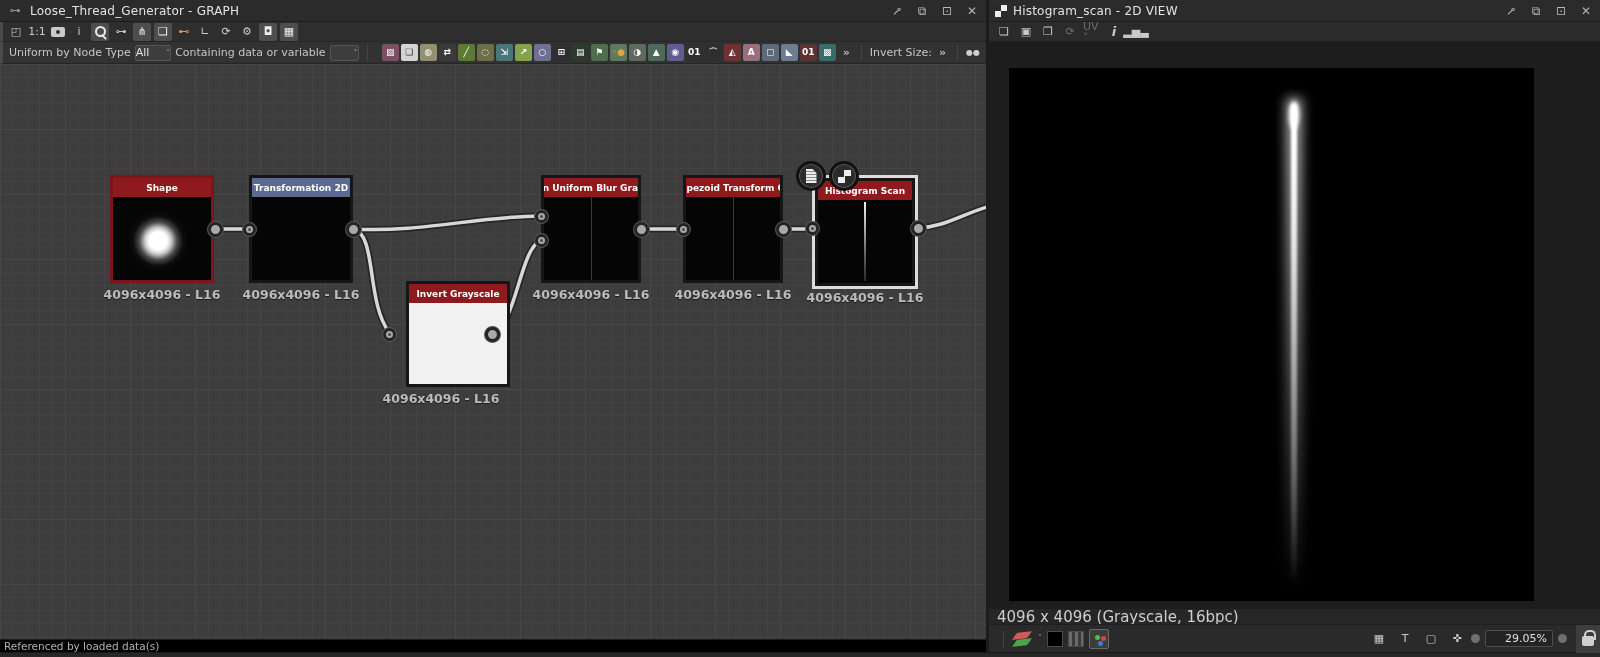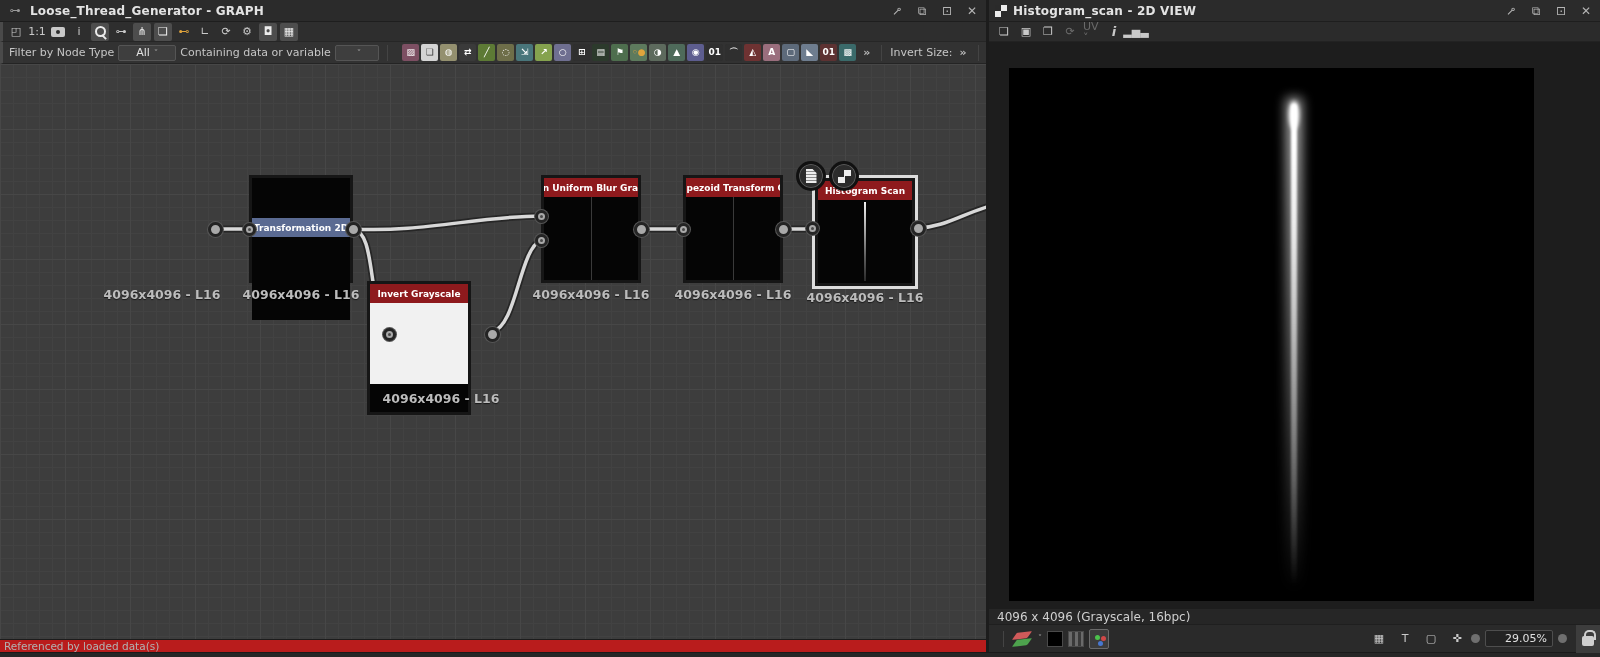--- a/index.html
+++ b/index.html
@@ -3,21 +3,21 @@
 <meta charset="utf-8">
 <style>
   * { margin:0; padding:0; box-sizing:border-box; }
   html,body { width:1600px; height:657px; background:#222; overflow:hidden;
               font-family:"DejaVu Sans", sans-serif; }
   .window { display:flex; width:1600px; height:652px; }
 
   
   .titlebar { height:22px; background:#2b2b2b; display:flex; align-items:center;
               padding:0 6px; gap:6px; border-bottom:1px solid #1e1e1e; }
-  .titlebar .title { font-size:12px; font-weight:bold; color:#e3e3e3; letter-spacing:.2px; }
+  .titlebar .title { font-size:12px; font-weight:normal; color:#e3e3e3; letter-spacing:.2px; }
   .wincontrols { margin-left:auto; display:flex; gap:9px; align-items:center; }
   .wincontrols .icon { color:#b5b5b5; font-size:12px; width:16px; height:16px;
                        display:inline-flex; align-items:center; justify-content:center; }
   .icon { display:inline-flex; align-items:center; justify-content:center;
           width:18px; height:18px; border-radius:2px; color:#c9c9c9; font-size:11px;
           line-height:1; cursor:default; flex:none; }
   .icon.active { background:#4d4d4d; color:#ececec; }
   .icon.disabled { color:#6a6a6a; }
   .icon.italic { font-style:italic; font-weight:bold; font-size:13px; }
   .icon.rot { transform:rotate(-45deg); }
@@ -37,21 +37,21 @@
 
   
   .graph-panel { width:986px; display:flex; flex-direction:column; background:#2e2e2e; }
   .toolbar1 { height:20px; background:#2e2e2e; display:flex; align-items:center;
               gap:3px; padding:0 4px; border-bottom:1px solid #262626; border-left:3px solid #4a4a4a; }
   .toolbar2 { height:22px; background:#323232; display:flex; align-items:center;
               gap:4px; padding:0 6px; border-bottom:1px solid #242424; border-left:3px solid #4a4a4a;
               font-size:11px; color:#c6c6c6; white-space:nowrap; overflow:hidden; }
   .dropdown { height:16px; background:#3e3e3e; border:1px solid #555; border-radius:2px;
               display:inline-flex; align-items:center; font-size:11px; color:#e2e2e2;
-              padding:0 17px; gap:4px; }
+              padding:0 0; gap:4px; }
   .dropdown .chev { margin-left:auto; color:#9a9a9a; font-size:9px; }
   .palette { display:flex; gap:2px; align-items:center; margin-left:6px; }
   .palette .icon { width:17px; height:17px; font-size:9px; font-weight:bold; color:#fff; }
   .overflow-chip { color:#bdbdbd; font-size:11px; font-weight:bold; padding:0 3px; }
 
   .graph-canvas { position:relative; height:575px; overflow:hidden;
     background-color:#3d3d3d;
     background-image:
       linear-gradient(#474747 1px, transparent 1px),
       linear-gradient(90deg,#474747 1px, transparent 1px),
@@ -59,21 +59,21 @@
       linear-gradient(90deg,#424242 1px, transparent 1px);
     background-size:65px 65px,65px 65px,13px 13px,13px 13px; }
   .wires { position:absolute; inset:0; }
 
   .node { position:absolute; width:104px; height:108px; border:3px solid #161616;
           background:#050505; }
   .node .hd { height:19px; display:flex; align-items:center; justify-content:center;
               font-size:9px; font-weight:bold; color:#fff; white-space:nowrap; overflow:hidden; }
   .node .bd { position:relative; height:83px; background:#050505; }
   .hd-red  { background:#8e1a1d; }
-  .hd-blue { background:#5a6a92;margin-top:40px; }
+  .hd-blue { background:#5a6a92; }
   .node.red-border { border-color:#7c1418; }
   .node.selected { outline:3px solid #dcdcdc; }
   .bd-white { background:#f1f1f1 !important; }
   .bd-blob::after { content:""; position:absolute; inset:0;
       background:radial-gradient(circle at 46% 53%, #ffffff 0 9px, rgba(255,255,255,.8) 13px,
                  rgba(170,170,170,.4) 19px, rgba(70,70,70,.12) 25px, transparent 31px); }
   .bd-split::after { content:""; position:absolute; left:50%; top:0; bottom:0; width:1px;
       background:#3a3a3a; }
   .bd-thread::after { content:""; position:absolute; left:calc(50% - 1px); top:2px; bottom:2px;
       width:2px; background:linear-gradient(to bottom, rgba(255,255,255,.95),
@@ -88,21 +88,21 @@
 
   .badge { position:absolute; width:30px; height:30px; border-radius:50%; background:#2c2c2c;
            border:3px solid #111; box-shadow:0 0 0 1px #5a5a5a inset;
            display:flex; align-items:center; justify-content:center; }
   .doc-glyph { width:11px; height:14px; background:
       repeating-linear-gradient(#ededed 0 2px, #8a8a8a 2px 3px);
       clip-path:polygon(0 0,64% 0,100% 28%,100% 100%,0 100%); }
   .checker { width:13px; height:13px;
       background:conic-gradient(#ededed 0 25%, #2a2a2a 0 50%, #ededed 0 75%, #2a2a2a 0); }
 
-  .graph-status { height:13px; background:#b91c1c; border-top:1px solid #1c1c1c;
+  .graph-status { height:13px; background:#000000; border-top:1px solid #1c1c1c;
       font-size:10.5px; color:#b2b2b2; display:flex; align-items:flex-end; padding:0 4px; }
 
   
   .splitter { width:3px; background:#1c1c1c; }
 
   
   .view2d { width:611px; display:flex; flex-direction:column; background:#272727; }
   .toolbar2d { height:20px; background:#2b2b2b; display:flex; align-items:center; gap:4px;
                padding:0 6px; border-bottom:1px solid #222; }
   .canvas2d { position:relative; height:567px; background:#1d1d1d; }
@@ -111,21 +111,21 @@
       background:linear-gradient(to bottom,#fff 0%,#fff 6%,rgba(255,255,255,.8) 28%,
         rgba(255,255,255,.5) 55%, rgba(255,255,255,.22) 80%, rgba(255,255,255,0) 100%);
       filter:blur(6px); opacity:.65; }
   .thread-core { position:absolute; left:282px; top:36px; width:6px; height:482px;
       border-radius:3px;
       background:linear-gradient(to bottom,#fff 0%,#fff 7%,rgba(255,255,255,.85) 26%,
         rgba(255,255,255,.55) 52%, rgba(255,255,255,.28) 78%, rgba(255,255,255,0) 100%);
       filter:blur(1.2px); }
   .thread-tip { position:absolute; left:280px; top:33px; width:10px; height:28px;
       background:#fff; border-radius:50%; filter:blur(2px); }
-  .info2d { height:15px; background:#262626; font-size:12px; color:#cfcfcf;
+  .info2d { height:15px; background:#262626; font-size:15px; color:#cfcfcf;
             display:flex; align-items:center; padding:0 8px; }
   .bottombar2d { height:28px; background:#2a2a2a; border-top:1px solid #1f1f1f;
             display:flex; align-items:center; gap:5px; padding:0 0 0 10px; }
   .swatch { width:16px; height:16px; border:1px solid #4a4a4a; flex:none; }
   .swatch.black { background:#000; }
   .swatch.stripes { background:repeating-linear-gradient(90deg,#6a6a6a 0 3px,#3a3a3a 3px 6px); }
   .chanbtn { width:20px; height:20px; background:#3c3c3c; border:1px solid #6a6a6a;
              border-radius:2px; position:relative; flex:none; }
   .chanbtn::before { content:""; position:absolute; left:5px; top:5px; width:5px; height:5px;
              border-radius:50%; background:#4cc24c; box-shadow:6px 1px 0 #d04848, 3px 6px 0 #4877d0; }
@@ -175,21 +175,21 @@
         <span class="icon active">❏</span>
         <span class="icon" style="color: rgb(224, 164, 60);">⊷</span>
         <span class="icon">∟</span>
         <span class="icon">⟳</span>
         <span class="icon">⚙</span>
         <span class="icon active">◘</span>
         <span class="icon active">▦</span>
       </div>
 
     <div class="toolbar2">
-      <span>Filter by Node Type</span>
+      <span>Uniform by Node Type</span>
       <span class="dropdown" style="width:96px">
         <span>All</span>
         <span class="chev">˅</span>
       </span>
       <span>Containing data or variable</span>
       <span class="dropdown" style="width:76px">
         <span></span>
         <span class="chev">˅</span>
       </span>
       <span class="sep"></span>
@@ -242,29 +242,33 @@
           <path d="M215,165 L249,165"></path>
           <path d="M353,165 C420,169 480,152 541,152"></path>
           <path d="M353,165 C377,169 366,238 389,268"></path>
           <path d="M492,268 C517,262 519,186 541,176"></path>
           <path d="M641,165 L683,165"></path>
           <path d="M783,165 L812,165"></path>
           <path d="M918,164 C945,163 962,150 990,142"></path>
         </g>
       </svg>
 
+      <div class="node red-border" style="left:110px;top:111px">
+        <div class="hd hd-red">Shape</div>
+        <div class="bd bd-blob"></div>
+      </div>
       <div class="node-label" style="left:77px;top:223px">4096x4096 - L16</div>
 
       <div class="node" style="left:249px;top:111px">
         <div class="hd hd-blue">Transformation 2D</div>
         <div class="bd"></div>
       </div>
       <div class="node-label" style="left:216px;top:223px">4096x4096 - L16</div>
 
-      <div class="node" style="left:367px;top:217px;height:134px">
+      <div class="node" style="left:406px;top:217px;height:106px">
         <div class="hd hd-red">Invert Grayscale</div>
         <div class="bd bd-white" style="height:81px"></div>
       </div>
       <div class="node-label" style="left:356px;top:327px">4096x4096 - L16</div>
 
       <div class="node" style="left:541px;top:111px;width:100px">
         <div class="hd hd-red">Non Uniform Blur Gray...</div>
         <div class="bd bd-split"></div>
       </div>
       <div class="node-label" style="left:506px;top:223px">4096x4096 - L16</div>

